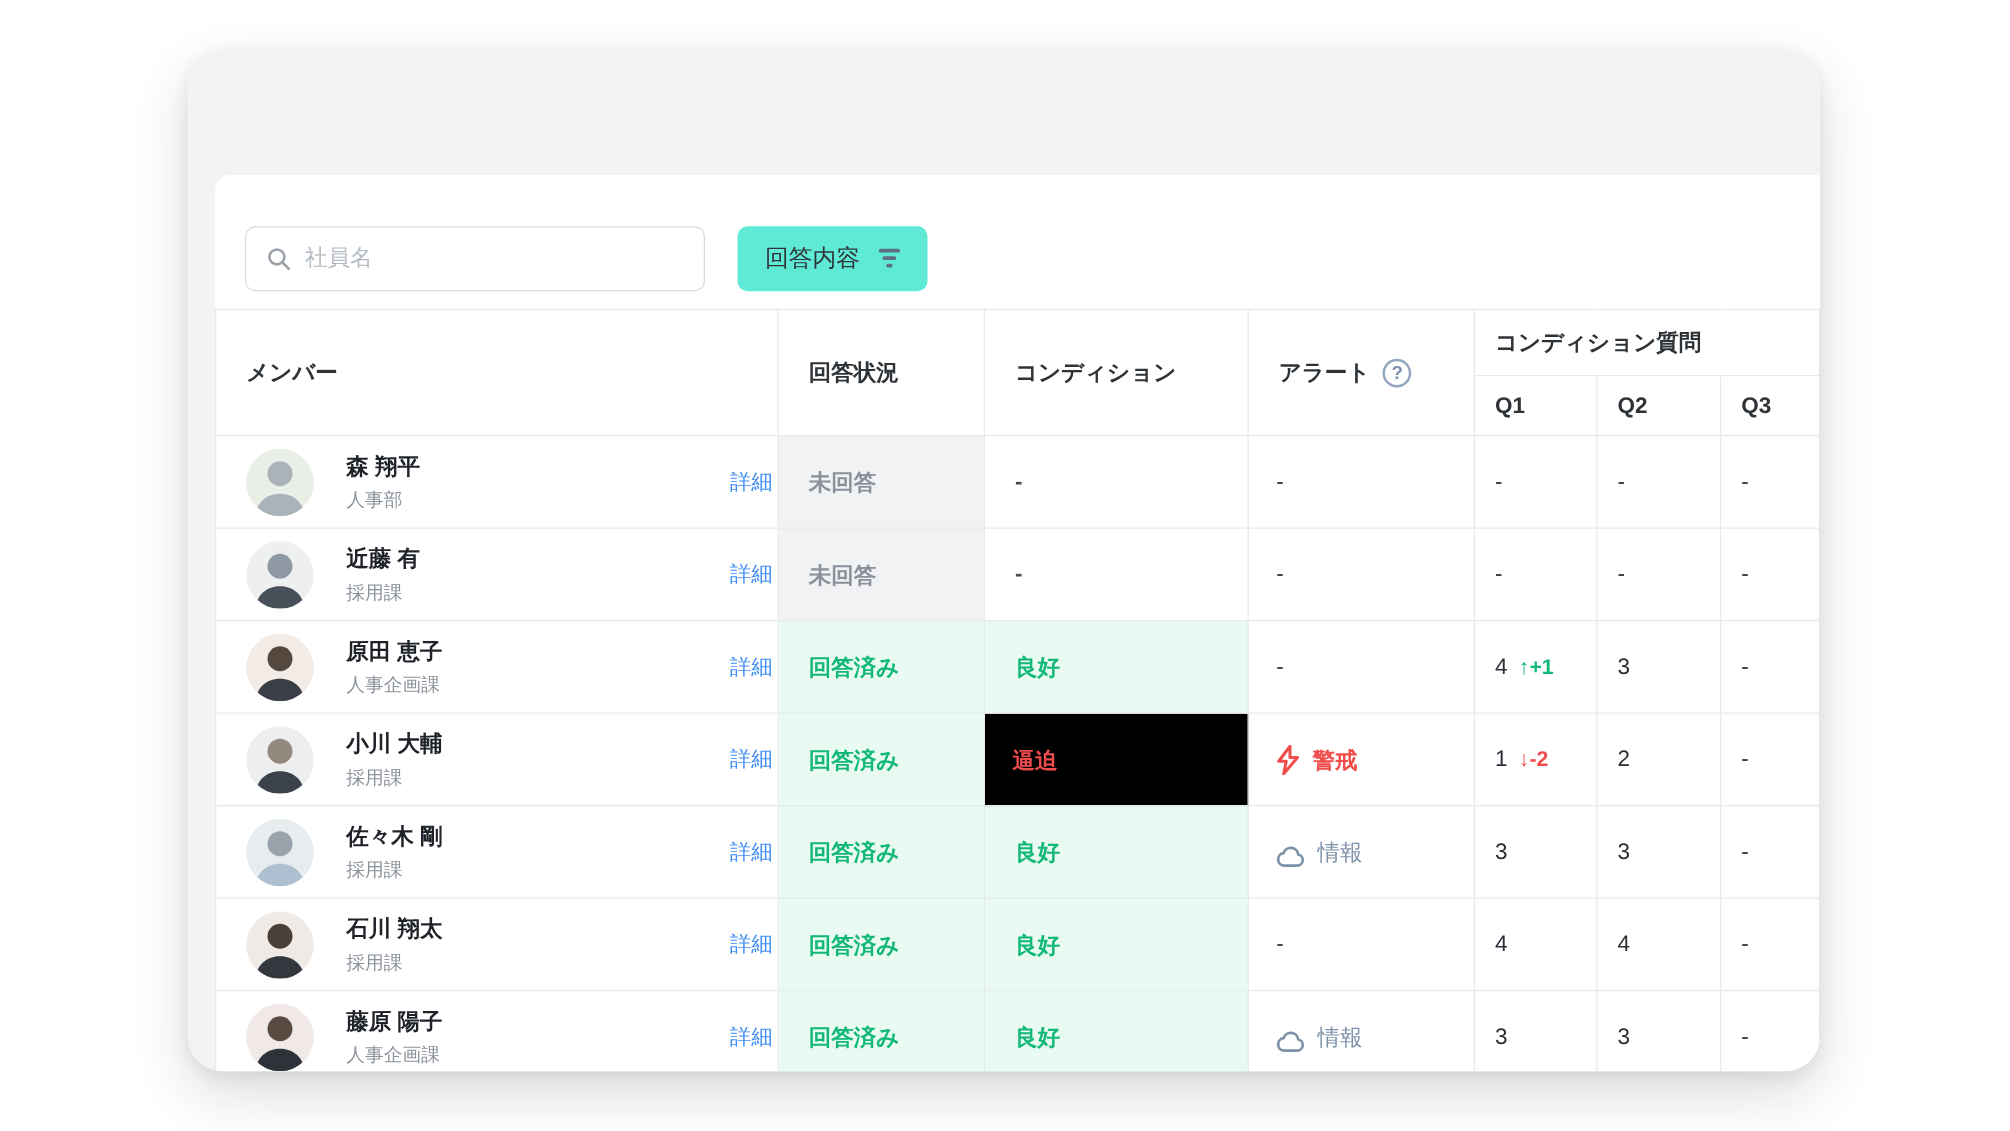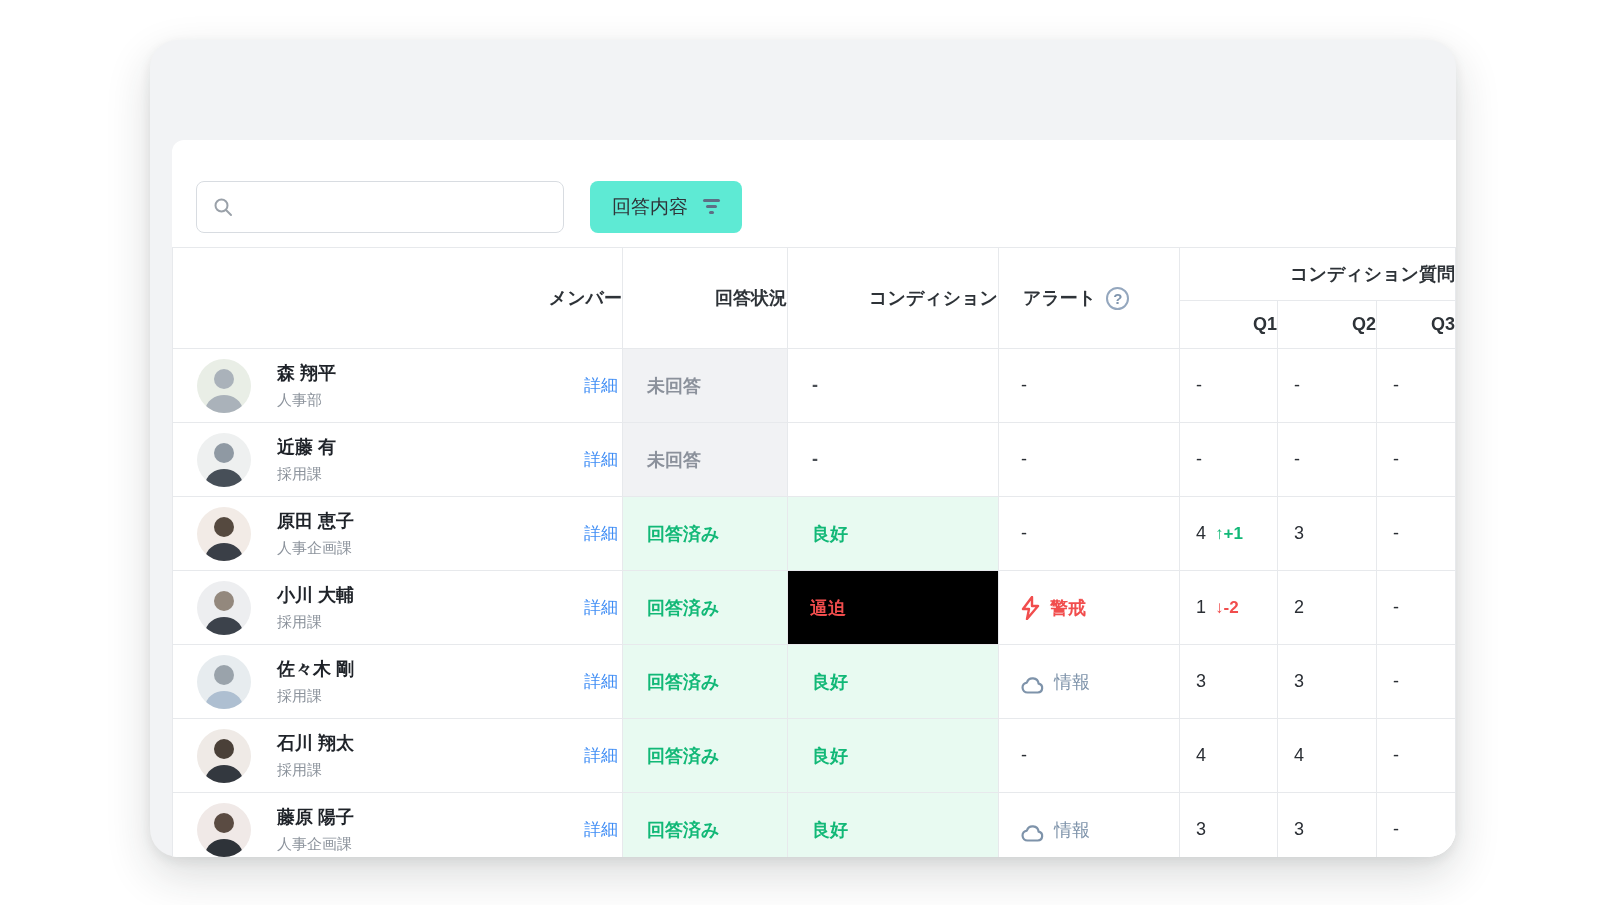--- a/index.html
+++ b/index.html
@@ -40,21 +40,21 @@
   .filterbtn .bars i:nth-child(1){ width:17px; }
   .filterbtn .bars i:nth-child(2){ width:11px; }
   .filterbtn .bars i:nth-child(3){ width:5px; }
 
   
   table { width:100%; border-collapse:collapse; table-layout:fixed;
     border-top:1px solid #e7e9ec; }
   col.c-member{width:450px;} col.c-status{width:165px;} col.c-cond{width:211px;}
   col.c-alert{width:181px;} col.c-q1{width:98px;} col.c-q2{width:99px;} col.c-q3{width:auto;}
   th, td { border:1px solid #e7e9ec; }
-  th { background:#fff; font-size:18px; color:#2e3338; text-align:right; font-weight:bold; }
+  th { background:#fff; font-size:18px; color:#2e3338; text-align:left; font-weight:bold; }
   th.main { height:101px; padding-left:24px; vertical-align:middle; }
   th.group { height:53px; padding-left:16px; vertical-align:middle; }
   th.sub { height:48px; padding-left:16px; vertical-align:middle; font-size:18px;margin-top:37px; }
   td { height:74px; vertical-align:middle; font-size:18px; color:#2b2f35; }
   tr.datarow td { background:#fff; }
 
   .alert-head { display:flex; align-items:center; gap:10px; }
   .help { width:23px; height:23px; border:2px solid #94a7be; border-radius:50%;
     color:#7e94ad; font-size:15px; font-weight:bold; display:inline-flex;
     align-items:center; justify-content:center; cursor:pointer; }
@@ -90,20 +90,21 @@
 
 
   <div class="panel">
 
     <div class="toolbar">
       <div class="searchbox">
         <svg width="20" height="20" viewBox="0 0 20 20">
           <circle cx="8.5" cy="8.5" r="6" fill="none" stroke="#9aa1a9" stroke-width="2"></circle>
           <line x1="13" y1="13" x2="18" y2="18" stroke="#9aa1a9" stroke-width="2" stroke-linecap="round"></line>
         </svg>
+        <input type="text" placeholder="社員名" style="">
       </div>
       <button class="filterbtn">
         <span>回答内容</span>
         <span class="bars">
             <i></i>
             <i></i>
             <i></i>
           </span>
       </button>
     </div>

